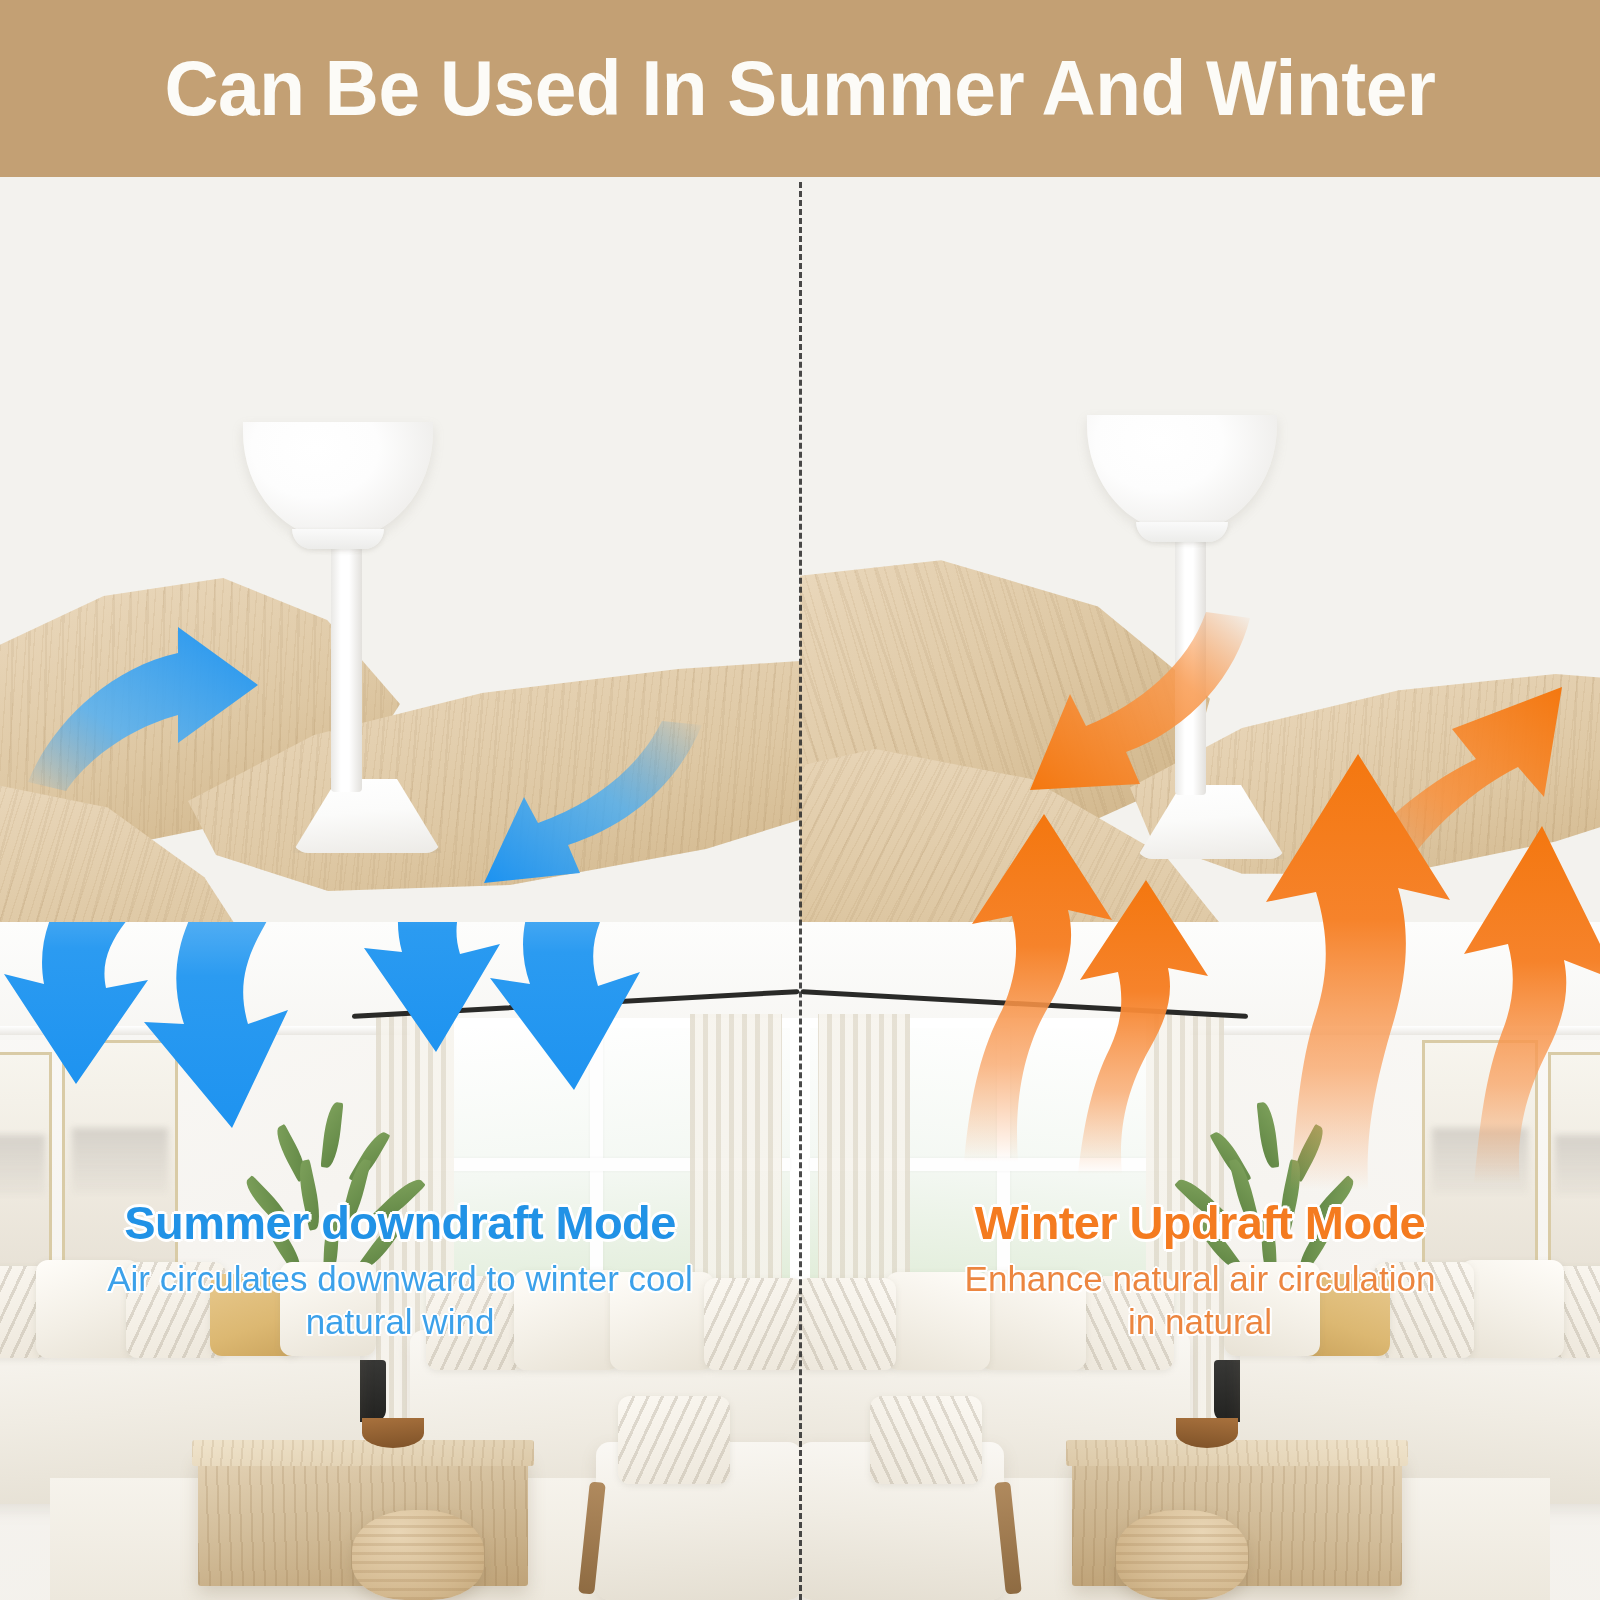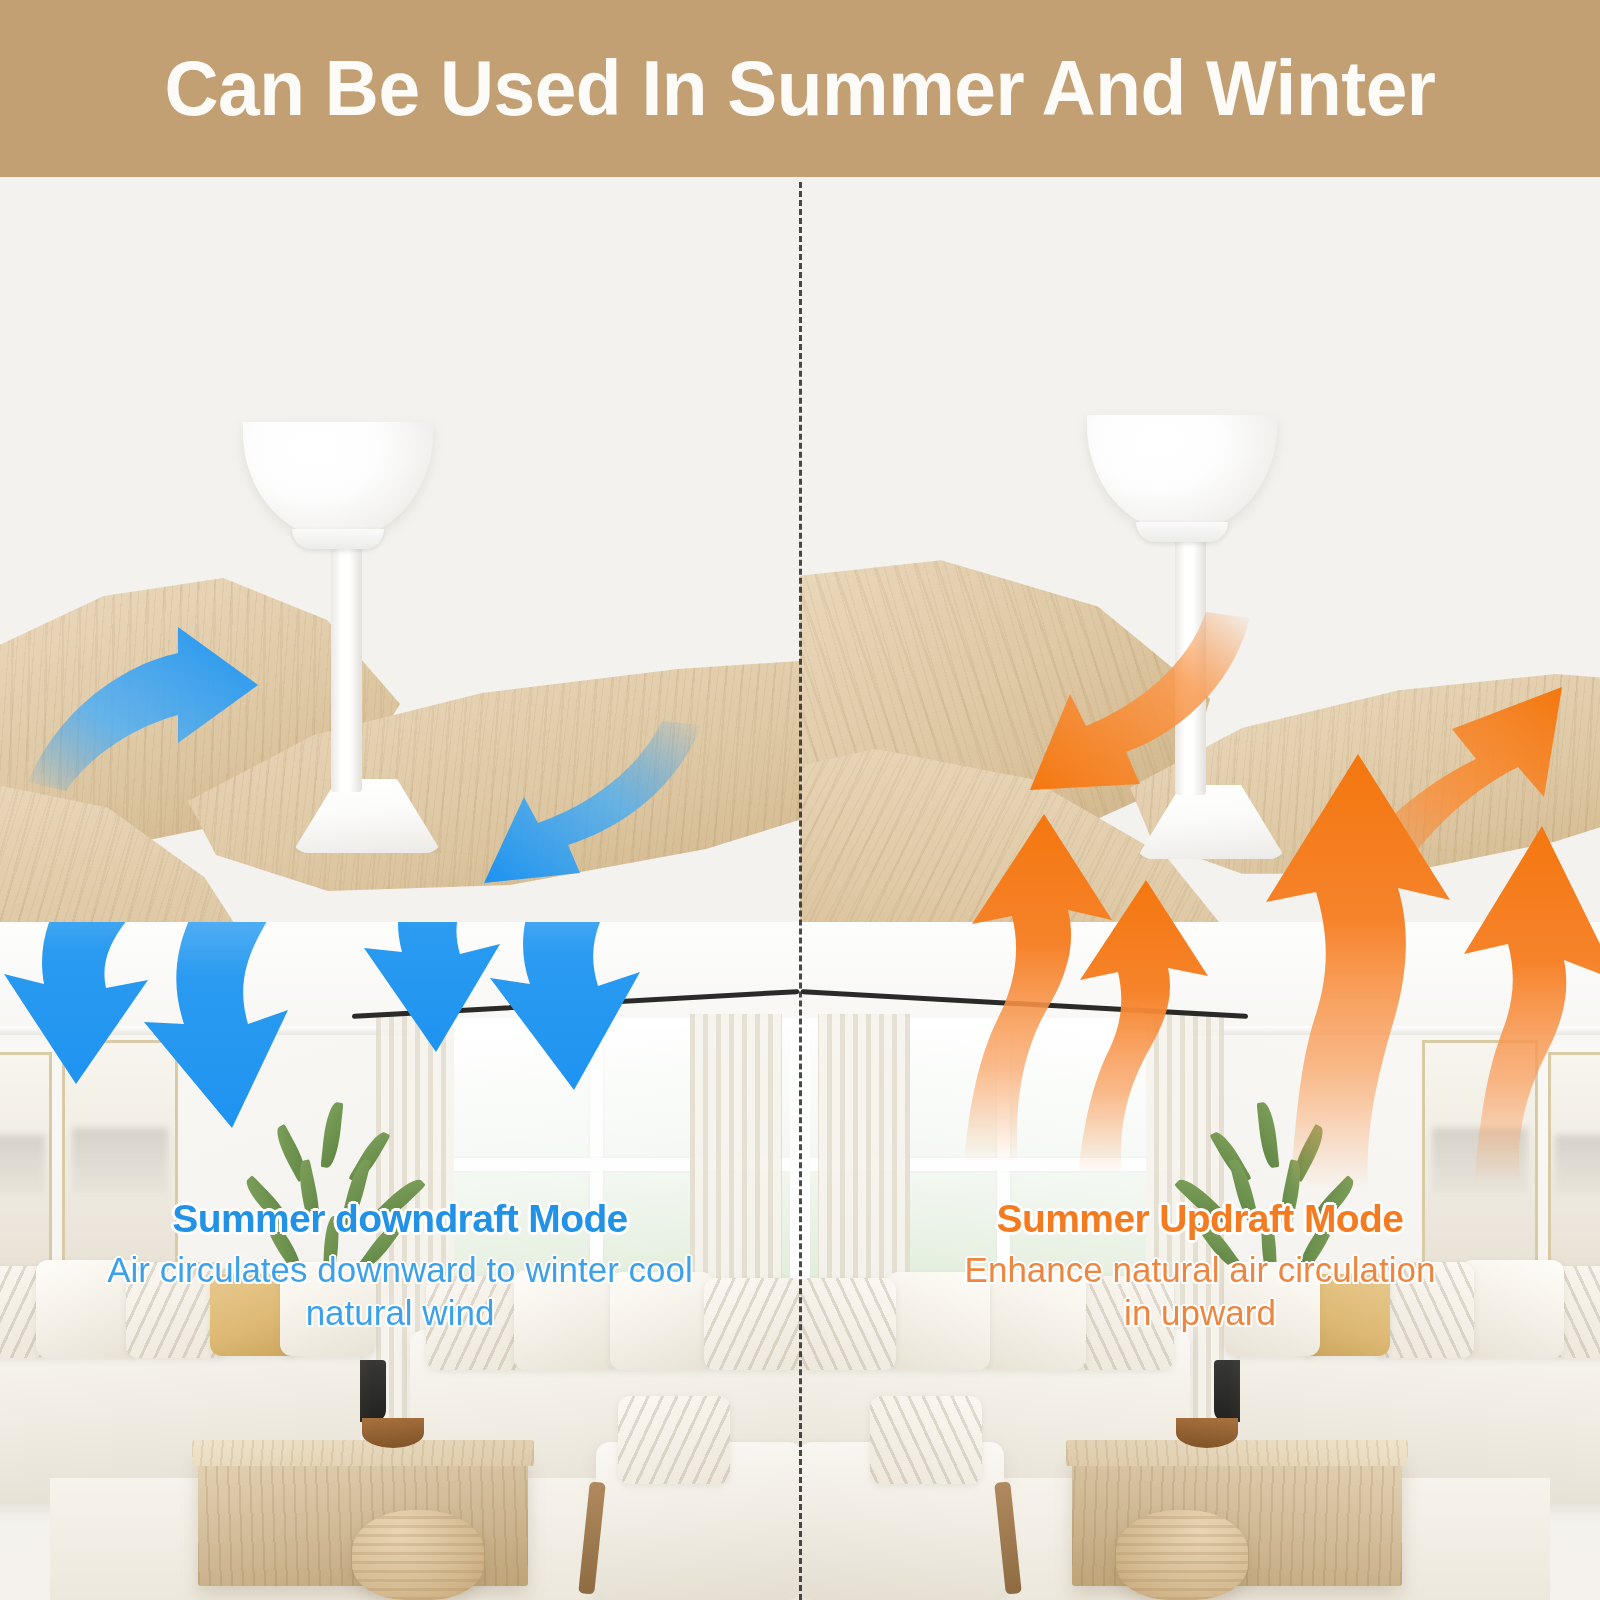--- a/index.html
+++ b/index.html
@@ -185,21 +185,21 @@
     background:linear-gradient(175deg,#A8713D,#7E5228);
     border-radius:0 0 50% 50%;
   }
 
   
   .caption-block {
     position:absolute; left:0; width:800px; text-align:center; z-index:30;
     pointer-events:none;
   }
   .mode-heading {
-    font-size:39px; font-weight:bold; letter-spacing:-.6px;
+    font-size:47px; font-weight:bold; letter-spacing:-.6px;
     line-height:1.06; white-space:nowrap;
   }
   .mode-sub {
     font-size:35px; font-weight:500; line-height:1.22; margin-top:10px;
   }
   .blue-head  { color:#2192E6; text-shadow:
       3px 0 0 #fff,-3px 0 0 #fff,0 3px 0 #fff,0 -3px 0 #fff,
       2px 2px 0 #fff,-2px 2px 0 #fff,2px -2px 0 #fff,-2px -2px 0 #fff; }
   .blue-sub   { color:#3CA1EA; text-shadow:
       2px 0 0 #fff,-2px 0 0 #fff,0 2px 0 #fff,0 -2px 0 #fff,
@@ -498,21 +498,21 @@
         <path d="M490 468 C 496 396, 500 340, 516 292 C 530 248, 528 210, 516 170
                  L 466 180 L 558 32 L 650 178 L 598 166
                  C 610 206, 608 250, 594 298 C 572 372, 566 414, 568 468 Z" fill="url(#gUp)"></path>
 
         <path d="M674 462 C 680 398, 686 352, 702 310 C 714 280, 716 252, 708 222
                  L 664 232 L 742 104 L 800 222 L 800 252 L 764 238
                  C 770 268, 764 296, 748 328 C 724 376, 716 412, 720 462 Z" fill="url(#gUp)"></path>
       </svg>
 
       <div class="caption-block" style="top:1021px; z-index:30;">
-        <div class="mode-heading orange-head">Summer Updraft Mode</div>
+        <div class="mode-heading orange-head">Winter Updraft Mode</div>
         <div class="mode-sub orange-sub">Enhance natural air circulation</div>
-        <div class="mode-sub orange-sub" style="margin-top:0;">in upward</div>
+        <div class="mode-sub orange-sub" style="margin-top:0;">in natural</div>
       </div>
     </div>
   </div>
 
   <div class="divider"></div>
 </div>
 
 </body></html>

